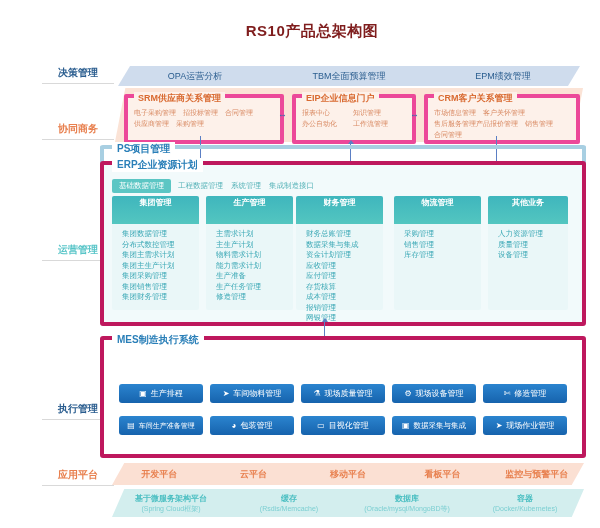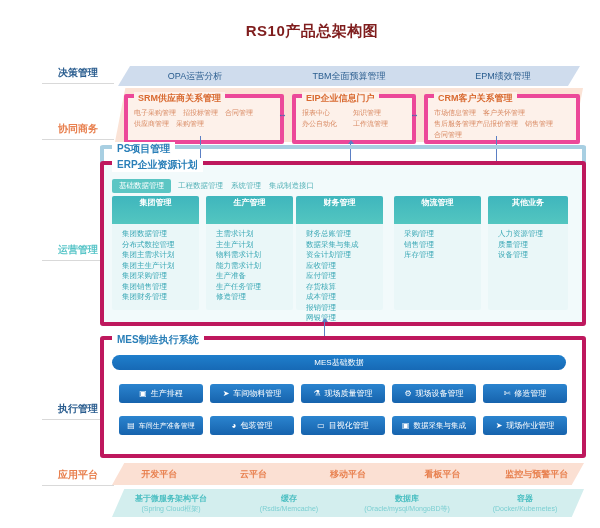--- a/index.html
+++ b/index.html
@@ -267,21 +267,20 @@
       <li>设备管理</li>
     </ul>
   </div>
 
   <div class="varrow both" style="left:324px;top:322px;height:14px"></div>
 
   <div class="fs" style="left:100px;top:336px;width:478px;height:114px;background:#ffffff">
     <div class="legend">MES制造执行系统</div>
   </div>
 
-  <div class="mesbar" style="left:112px;top:355px;width:454px">MES基础数据</div>
 
   <div class="mesbtn" style="left:119px;top:384px;width:84px">
     <span class="gi">▣</span>
     <span>生产排程</span>
   </div>
   <div class="mesbtn" style="left:210px;top:384px;width:84px">
     <span class="gi">➤</span>
     <span>车间物料管理</span>
   </div>
   <div class="mesbtn" style="left:301px;top:384px;width:84px">

